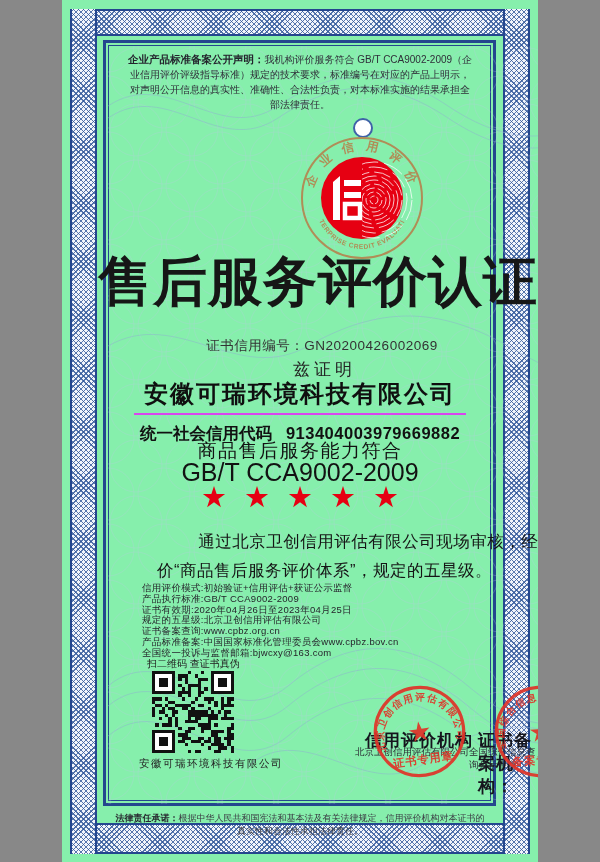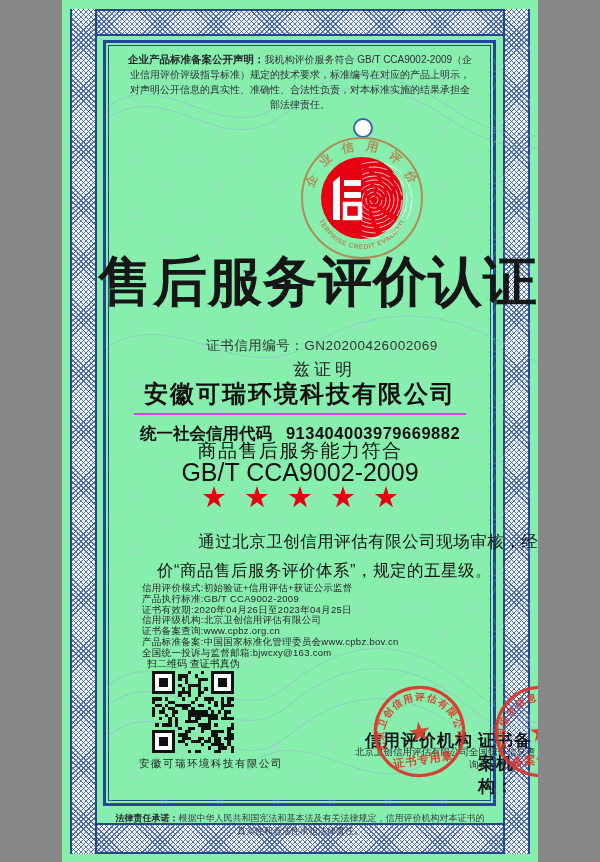--- a/index.html
+++ b/index.html
@@ -150,21 +150,21 @@
   <div class="abs capability">商品售后服务能力符合</div>
   <div class="abs standard">GB/T CCA9002-2009</div>
   <div class="abs stars">★★★★★</div>
 
   <div class="abs paragraph">通过北京卫创信用评估有限公司现场审核，经评价“商品售后服务评价体系”，规定的五星级。</div>
 
   <div class="abs details">
     <div>信用评价模式:初始验证+信用评估+获证公示监督</div>
     <div>产品执行标准:GB/T CCA9002-2009</div>
     <div>证书有效期:2020年04月26日至2023年04月25日</div>
-    <div>信用评级机构:北京卫创信用评估有限公司</div>
+    <div>规定的五星级:北京卫创信用评估有限公司</div>
     <div>证书备案查询:www.cpbz.org.cn</div>
     <div>产品标准备案:中国国家标准化管理委员会www.cpbz.bov.cn</div>
     <div>全国统一投诉与监督邮箱:bjwcxy@163.com</div>
   </div>
 
   <div class="abs qr-hint">扫二维码 查证书真伪</div>
   <div class="abs qr-box">
     <svg id="qr-svg" viewBox="0 0 25 25" width="82" height="82" shape-rendering="crispEdges">
         <rect x="11" y="0" width="1" height="1" fill="#111"></rect>
         <rect x="15" y="0" width="1" height="1" fill="#111"></rect>

